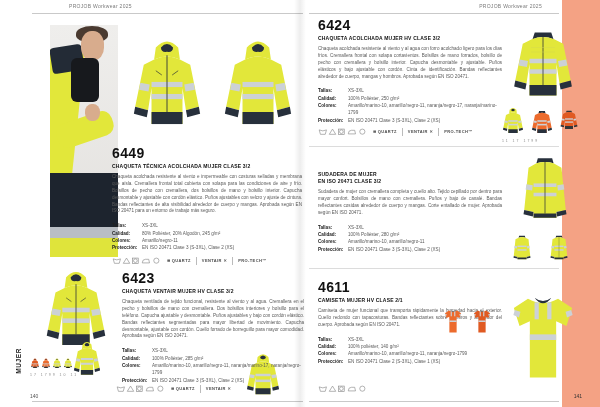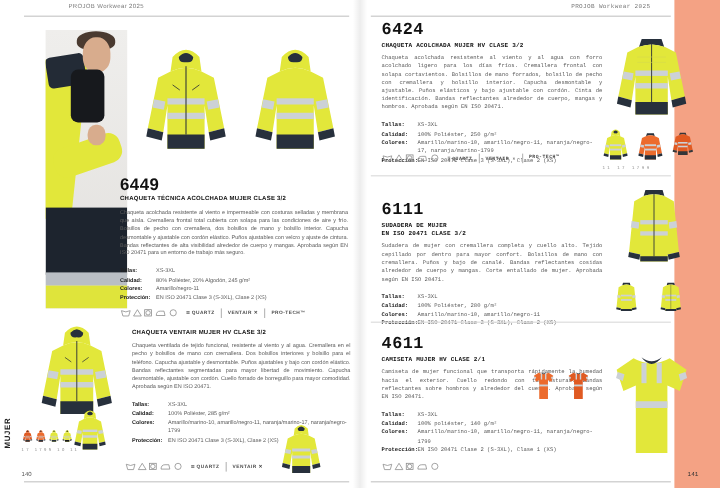--- a/index.html
+++ b/index.html
@@ -104,21 +104,21 @@
         <path d="M14,8.5 L18,2 L22,8.5 Z"></path>
         <rect x="25.5" y="2" width="7" height="6.5"></rect>
         <circle cx="29" cy="5.2" r="2.3"></circle>
         <path d="M37.5,8 Q37.5,3.5 41.5,3.5 L45.5,3.5 L46.5,8 Z"></path>
         <circle cx="55" cy="5.2" r="3.2"></circle>
       </g>
     </symbol>
   </defs>
 </svg>
 
-<div class="abs" style="left:0;top:0;width:300px;height:407px;">
+<div class="abs" style="left:12px;top:0;width:300px;height:407px;">
   <div class="abs hdr" style="left:57px;top:3px;">PROJOB Workwear 2025</div>
   <div class="abs rule" style="left:20px;top:13px;width:271px;"></div>
 
   <div class="abs photo" style="left:38px;top:25px;width:68px;height:232px;">
     <div class="ph-jkt"></div>
     <div class="ph-collar"></div>
     <div class="ph-hair"></div>
     <div class="ph-face"></div>
     <div class="ph-torso"></div>
     <div class="ph-arm"></div>
@@ -193,20 +193,21 @@
   </div>
   <div class="abs swatches" style="left:18px;top:373px;">17 1799 10 11</div>
   <svg class="abs garment" style="left:58px;top:336px;" width="34" height="46" viewBox="0 0 100 120">
       <use href="#sym-hoodjacket" width="100" height="120"></use>
     </svg>
   <svg class="abs garment" style="left:218px;top:350px;" width="66" height="50" viewBox="0 0 100 120">
       <use href="#sym-hoodjacket" width="100" height="120"></use>
     </svg>
 
   <div class="sec" style="left:110px;top:271px;width:182px;">
+    <div class="prod-num">6423</div>
     <div class="prod-sub">CHAQUETA VENTAIR MUJER HV CLASE 3/2</div>
     <div class="desc">Chaqueta ventilada de tejido funcional, resistente al viento y al agua. Cremallera en el pecho y bolsillos de mano con cremallera. Dos bolsillos interiores y bolsillo para el teléfono. Capucha ajustable y desmontable. Puños ajustables y bajo con cordón elástico. Bandas reflectantes segmentadas para mayor libertad de movimiento. Capucha desmontable, ajustable con cordón. Cuello forrado de borreguillo para mayor comodidad. Aprobada según EN ISO 20471.</div>
     <div class="specs">
       <div class="spec-row">
           <span class="spec-label">Tallas:</span>
           <span class="spec-value">XS-3XL</span>
         </div>
       <div class="spec-row">
           <span class="spec-label">Calidad:</span>
           <span class="spec-value">100% Poliéster, 285 g/m²</span>
@@ -231,21 +232,21 @@
     <span class="badge">VENTAIR ✕</span>
   </div>
 
   <div class="abs sidetab" style="left:3px;top:348px;">MUJER</div>
   <div class="abs pagenum" style="left:18px;top:393px;">140</div>
   <div class="abs rule" style="left:20px;top:401px;width:271px;"></div>
 </div>
 
 <div class="abs gutter"></div>
 
-<div class="abs" style="left:300px;top:0;width:300px;height:407px;font-family:Liberation Mono, monospace;">
+<div class="abs" style="left:300px;top:0;width:300px;height:407px;">
   <div class="abs band" style="left:262px;top:0;width:38px;height:407px;"></div>
   <div class="abs hdr" style="right:58px;top:3px;">PROJOB Workwear 2025</div>
   <div class="abs rule" style="left:9px;top:13px;width:250px;"></div>
 
   <div class="sec" style="left:18px;top:18px;width:184px;">
     <div class="prod-num">6424</div>
     <div class="prod-sub">CHAQUETA ACOLCHADA MUJER HV CLASE 3/2</div>
     <div class="desc">Chaqueta acolchada resistente al viento y al agua con forro acolchado ligero para los días fríos. Cremallera frontal con solapa cortavientos. Bolsillos de mano forrados, bolsillo de pecho con cremallera y bolsillo interior. Capucha desmontable y ajustable. Puños elásticos y bajo ajustable con cordón. Cinta de identificación. Bandas reflectantes alrededor de cuerpo, mangas y hombros. Aprobada según EN ISO 20471.</div>
     <div class="specs">
       <div class="spec-row">
@@ -292,21 +293,20 @@
     <span class="badge"><span class="bglyph">≣</span><span>QUARTZ</span></span>
     <span class="vsep"></span>
     <span class="badge">VENTAIR ✕</span>
     <span class="vsep"></span>
     <span class="badge">PRO-TECH™</span>
   </div>
 
   <div class="abs divider" style="left:9px;top:146px;width:250px;"></div>
 
   <div class="sec" style="left:18px;top:168px;width:184px;">
-    <div class="prod-num">6111</div>
     <div class="prod-sub" style="margin-bottom:0;">SUDADERA DE MUJER</div>
     <div class="prod-sub" style="margin-top:1px;">EN ISO 20471 CLASE 3/2</div>
     <div class="desc">Sudadera de mujer con cremallera completa y cuello alto. Tejido cepillado por dentro para mayor confort. Bolsillos de mano con cremallera. Puños y bajo de canalé. Bandas reflectantes cosidas alrededor de cuerpo y mangas. Corte entallado de mujer. Aprobada según EN ISO 20471.</div>
     <div class="specs">
       <div class="spec-row">
           <span class="spec-label">Tallas:</span>
           <span class="spec-value">XS-3XL</span>
         </div>
       <div class="spec-row">
           <span class="spec-label">Calidad:</span>

